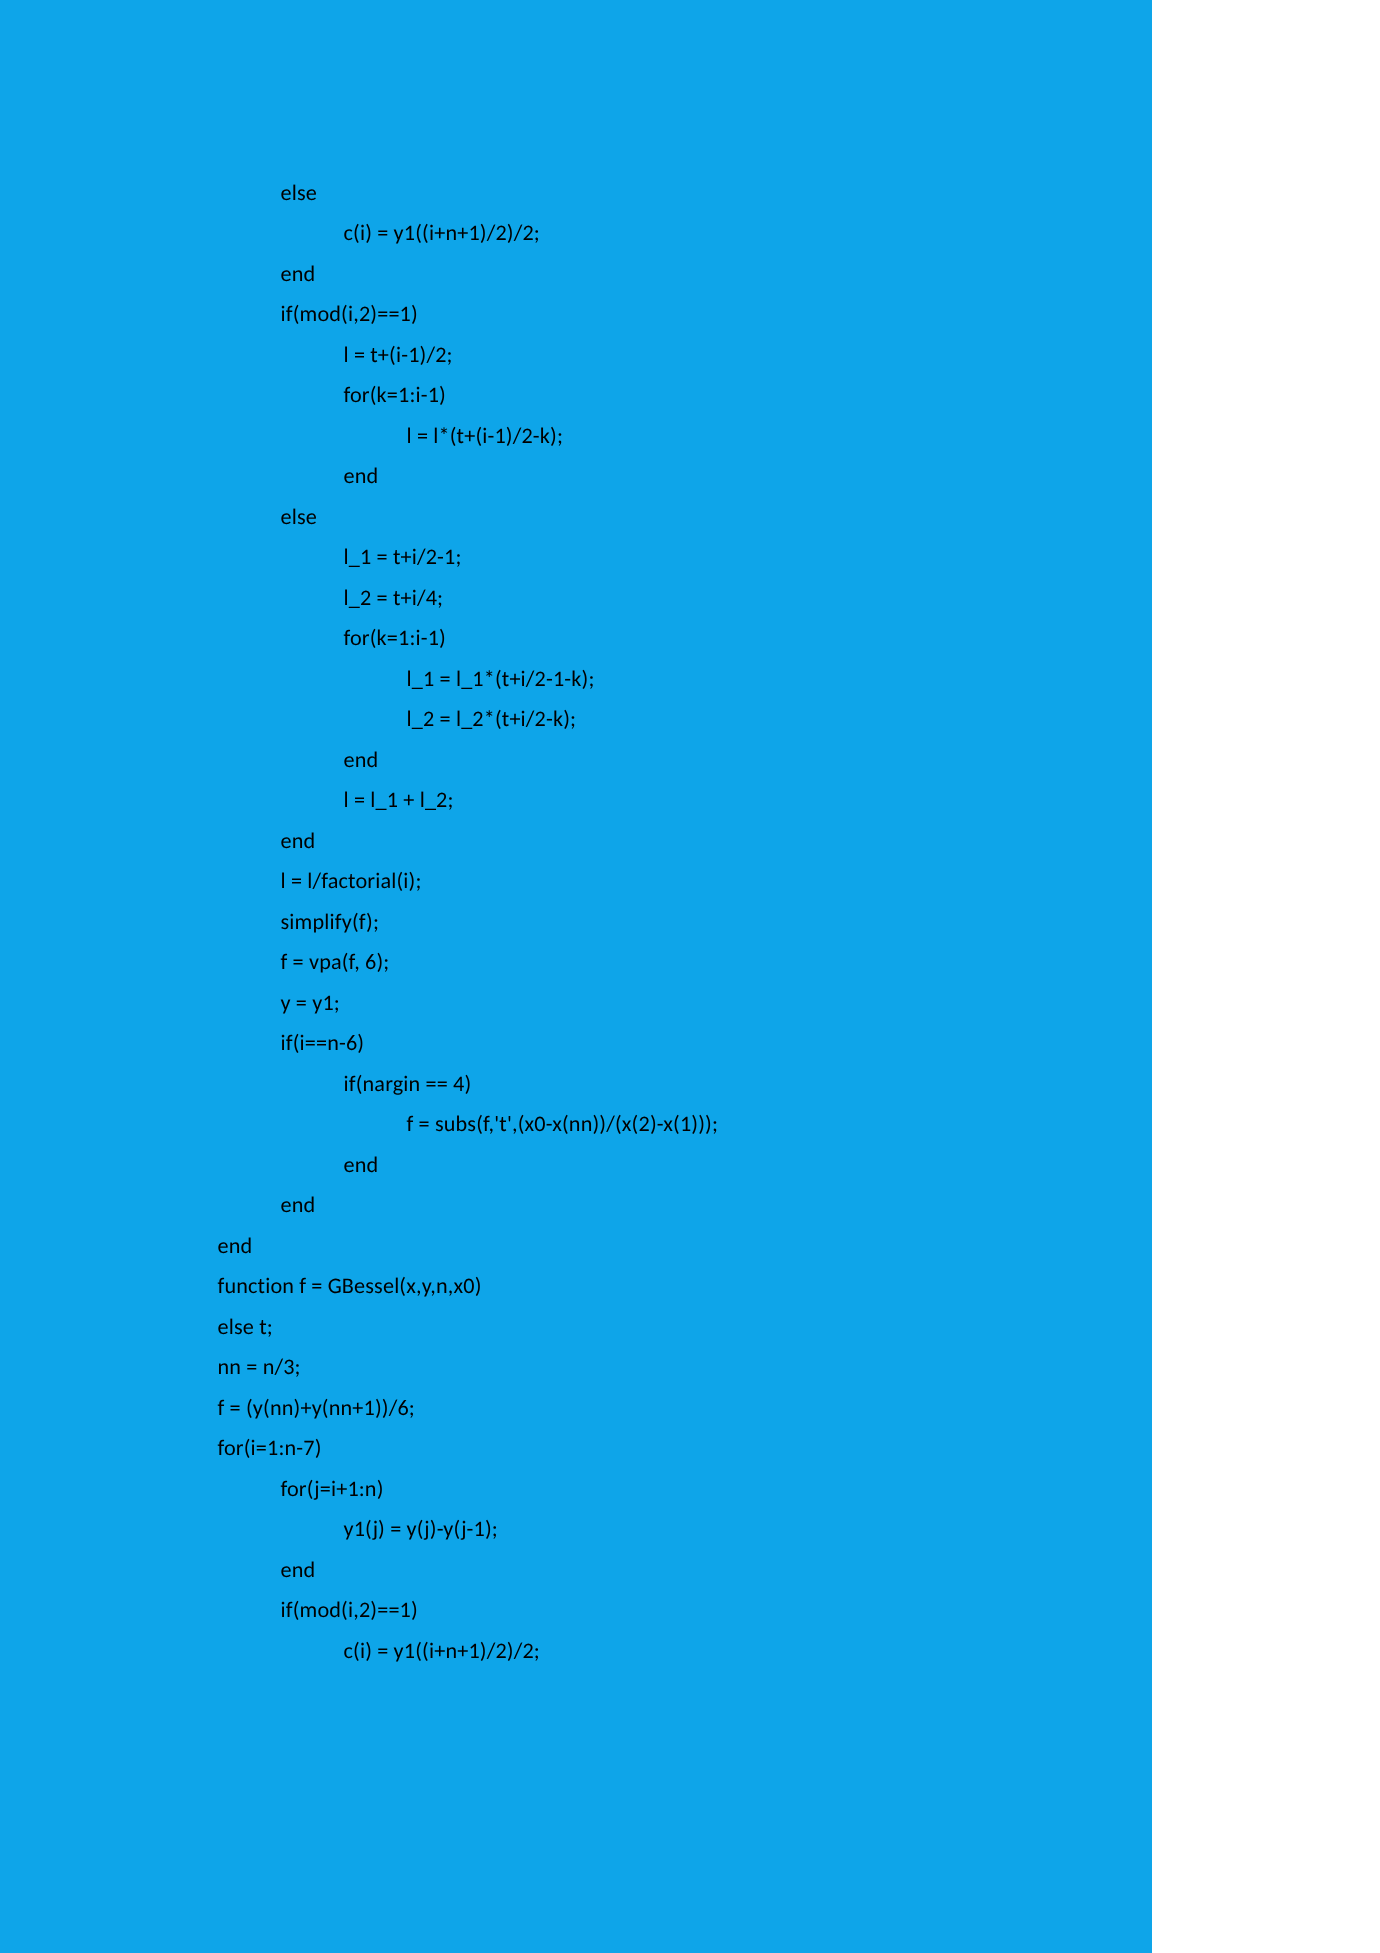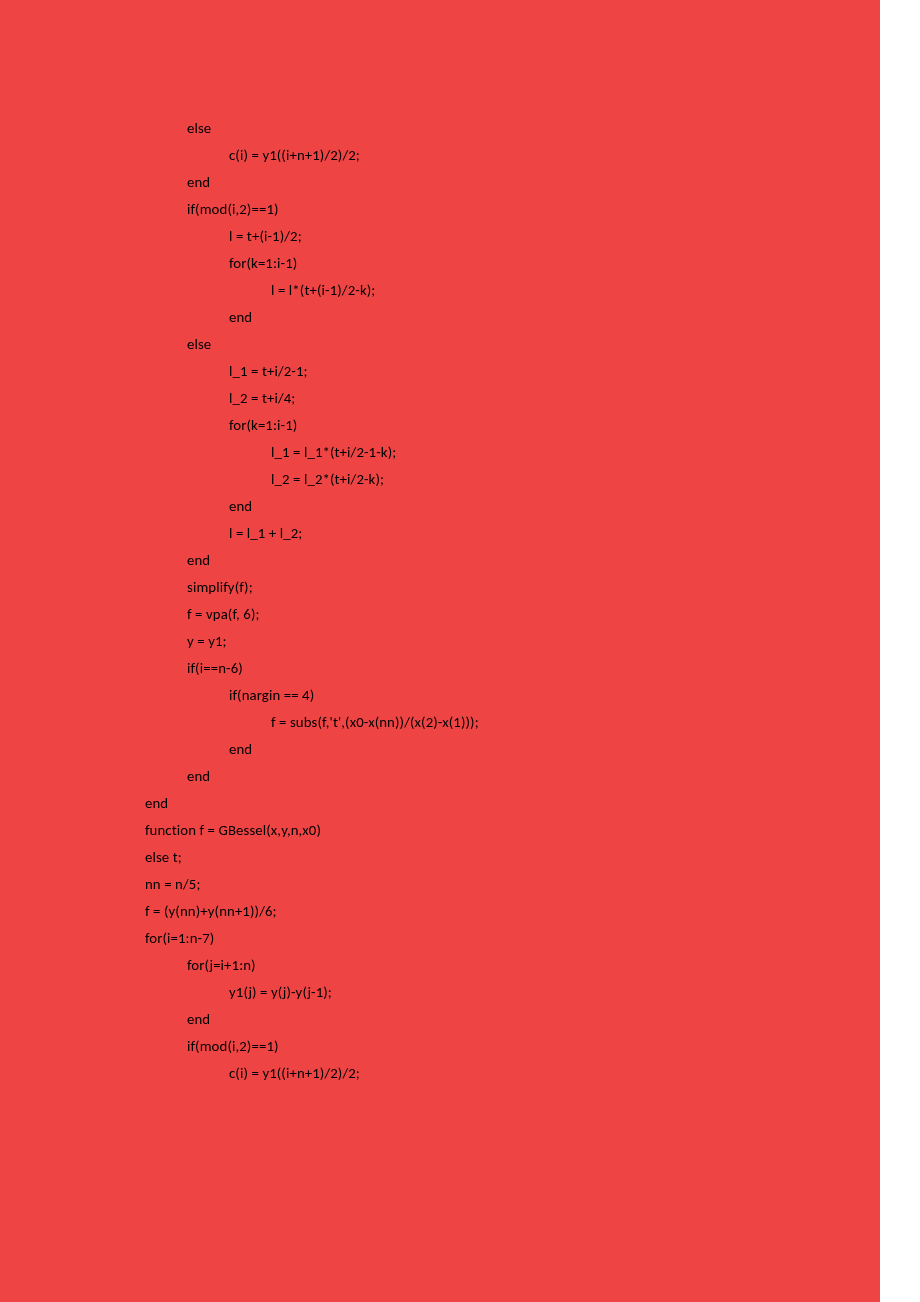--- a/index.html
+++ b/index.html
@@ -2,23 +2,23 @@
 <html><head>
 <meta charset="utf-8">
 <style>
   html, body {
     margin: 0;
     padding: 0;
     background: #ffffff;
     width: 920px;
   }
   .page {
-    width: 880px;
+    width: 768px;
     min-height: 1302px;
-    background: #ef4444;
+    background: #0ea5e9;
     box-sizing: border-box;
     padding: 115px 0 0 145px;
     font-family: Calibri, "Segoe UI", Arial, sans-serif;
     font-size: 14.8px;
     line-height: 27px;
     color: #000000;
     letter-spacing: 0.1px;
   }
   .code-line {
     white-space: pre;
@@ -46,34 +46,35 @@
       <span class="code-line ind1">else</span>
       <span class="code-line ind2">l_1 = t+i/2-1;</span>
       <span class="code-line ind2">l_2 = t+i/4;</span>
       <span class="code-line ind2">for(k=1:i-1)</span>
       <span class="code-line ind3">l_1 = l_1*(t+i/2-1-k);</span>
       <span class="code-line ind3">l_2 = l_2*(t+i/2-k);</span>
       <span class="code-line ind2">end</span>
       <span class="code-line ind2">l = l_1 + l_2;</span>
       <span class="code-line ind1">end</span>
       <span class="code-line"></span>
+      <span class="code-line ind1">l = l/factorial(i);</span>
       <span class="code-line ind1">simplify(f);</span>
       <span class="code-line ind1">f = vpa(f, 6);</span>
       <span class="code-line ind1">y = y1;</span>
       <span class="code-line"></span>
       <span class="code-line ind1">if(i==n-6)</span>
       <span class="code-line ind2">if(nargin == 4)</span>
       <span class="code-line ind3">f = subs(f,'t',(x0-x(nn))/(x(2)-x(1)));</span>
       <span class="code-line ind2">end</span>
       <span class="code-line ind1">end</span>
       <span class="code-line">end</span>
       <span class="code-line"></span>
       <span class="code-line">function f = GBessel(x,y,n,x0)</span>
       <span class="code-line">else t;</span>
-      <span class="code-line">nn = n/5;</span>
+      <span class="code-line">nn = n/3;</span>
       <span class="code-line">f = (y(nn)+y(nn+1))/6;</span>
       <span class="code-line"></span>
       <span class="code-line">for(i=1:n-7)</span>
       <span class="code-line ind1">for(j=i+1:n)</span>
       <span class="code-line ind2">y1(j) = y(j)-y(j-1);</span>
       <span class="code-line ind1">end</span>
       <span class="code-line ind1">if(mod(i,2)==1)</span>
       <span class="code-line ind2">c(i) = y1((i+n+1)/2)/2;</span>
     </div>
 </div>

